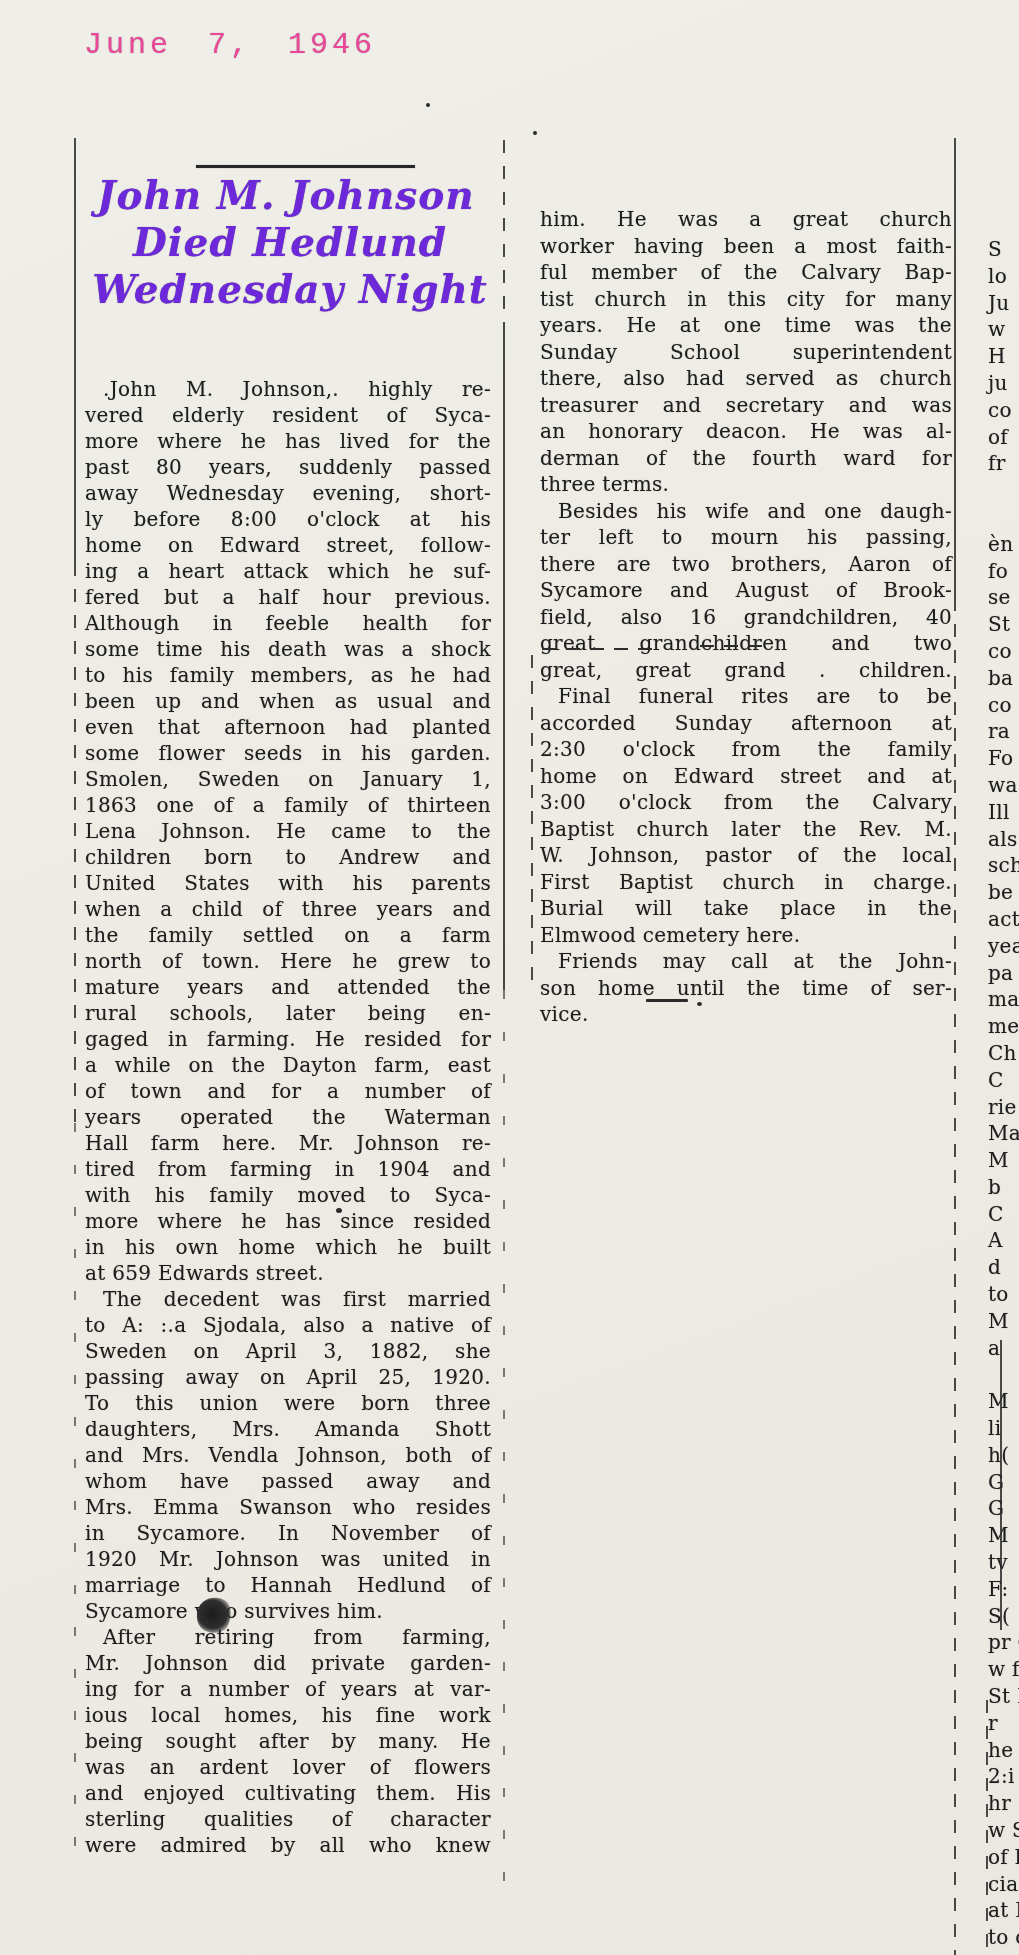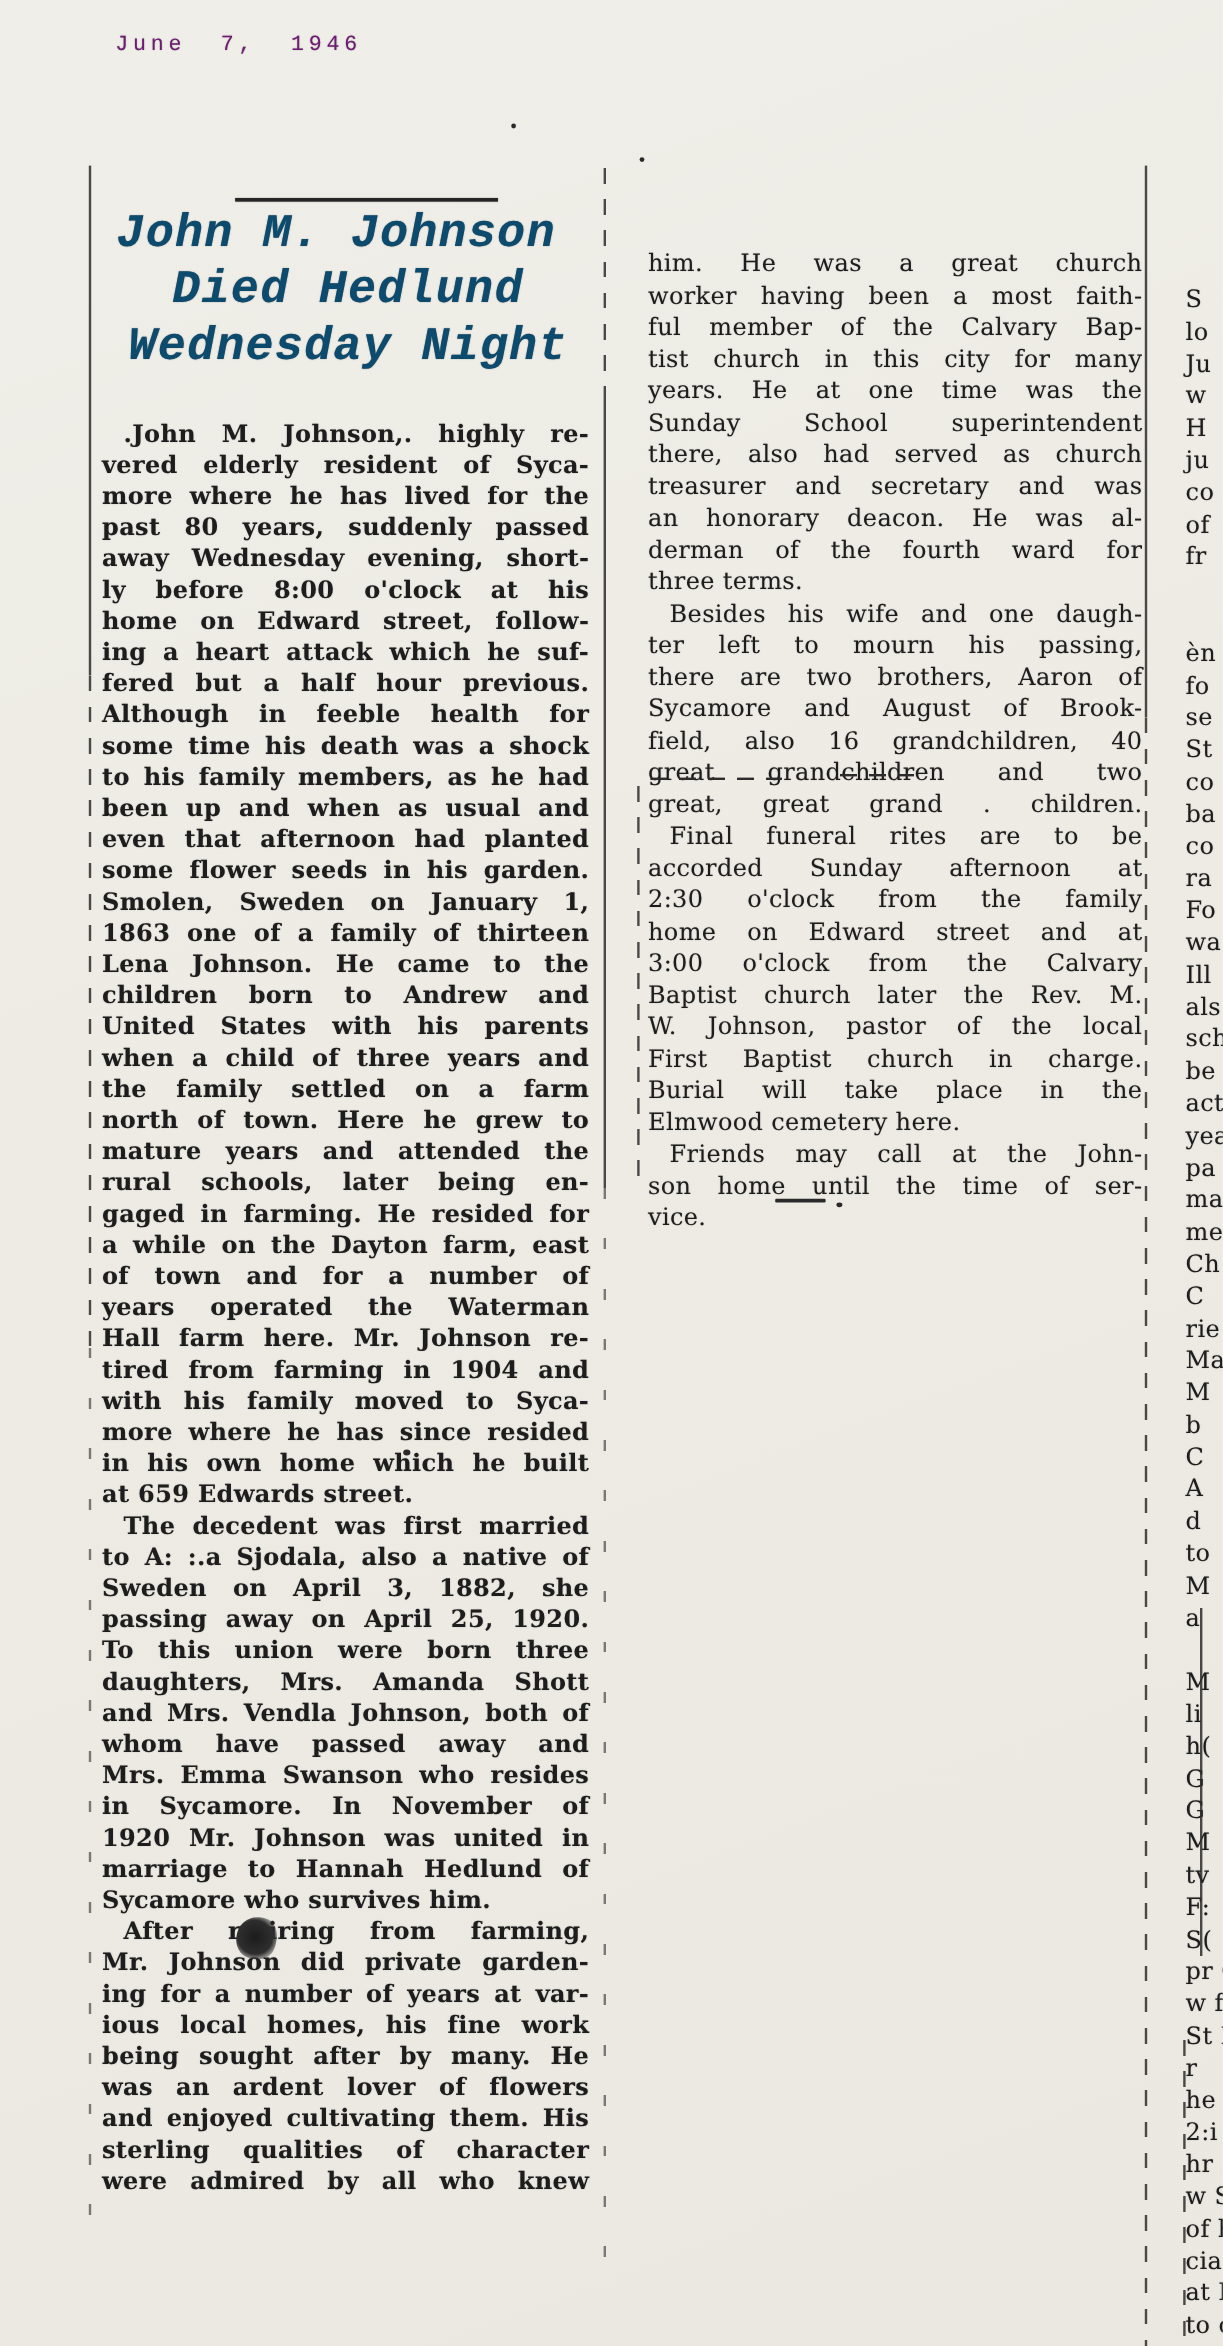--- a/index.html
+++ b/index.html
@@ -2,38 +2,38 @@
 <html><head>
 <meta charset="utf-8">
 <style>
   html,body{margin:0;padding:0;}
   body{
     width:1019px;height:1955px;position:relative;overflow:hidden;
     background:linear-gradient(160deg,#efeee8 0%,#edebe4 45%,#eae8e1 100%);
     font-family:"DejaVu Serif", serif;color:#1e1e1e;
   }
   .date-line{
-    position:absolute;left:96px;top:28px;
+    position:absolute;left:84px;top:28px;
     font-family:"Liberation Mono","DejaVu Sans Mono",monospace;
-    font-size:18px;letter-spacing:4px;word-spacing:14px;color:#701a75;
+    font-size:30px;letter-spacing:4px;word-spacing:14px;color:#ec4899;
     text-shadow:0 0 1px rgba(20,20,20,.45);
   }
   .headline{
     position:absolute;left:85px;top:172px;width:410px;
     font-style:italic;font-weight:700;font-size:39px;line-height:47px;
-    letter-spacing:1px;color:#0c4a6e;text-shadow:0 0 1px rgba(20,20,20,.5);font-family:Liberation Mono, monospace;
+    letter-spacing:1px;color:#6d28d9;text-shadow:0 0 1px rgba(20,20,20,.5);
   }
   .headline .hl-1{text-align:left;padding-left:12px;}
   .headline .hl-2{text-align:center;}
   .headline .hl-3{text-align:center;}
   .headline-rule{position:absolute;left:196px;top:165px;width:219px;height:3px;
     background:#262626;box-shadow:0 0 1px rgba(0,0,0,.6);}
   .column{position:absolute;font-size:20px;color:#1d1d1d;
     text-shadow:0 0 1px rgba(25,25,25,.35);letter-spacing:.3px;margin-top:28px;}
-  #column-1{left:85px;top:320px;width:406px;line-height:26px;font-weight:bold;}
+  #column-1{left:85px;top:348px;width:406px;line-height:26px;}
   #column-2{left:540px;top:178px;width:412px;line-height:26.5px;}
   .line{text-align:justify;text-align-last:justify;}
   .line.no-just{text-align:left;text-align-last:left;}
   .line.indent{text-indent:18px;}
   #fragment-column{left:988px;top:208px;width:60px;line-height:26.8px;
     overflow:visible;}
   .frag-line{text-align:left;text-align-last:left;white-space:pre;}
   .vline{position:absolute;width:2px;background:#2c2c2c;opacity:.85;}
   .vline.dash{background:repeating-linear-gradient(to bottom,#2c2c2c 0 13px,transparent 13px 26px);}
   .vline.sparse{background:repeating-linear-gradient(to bottom,#3a3a3a 0 9px,transparent 9px 42px);opacity:.65;}

